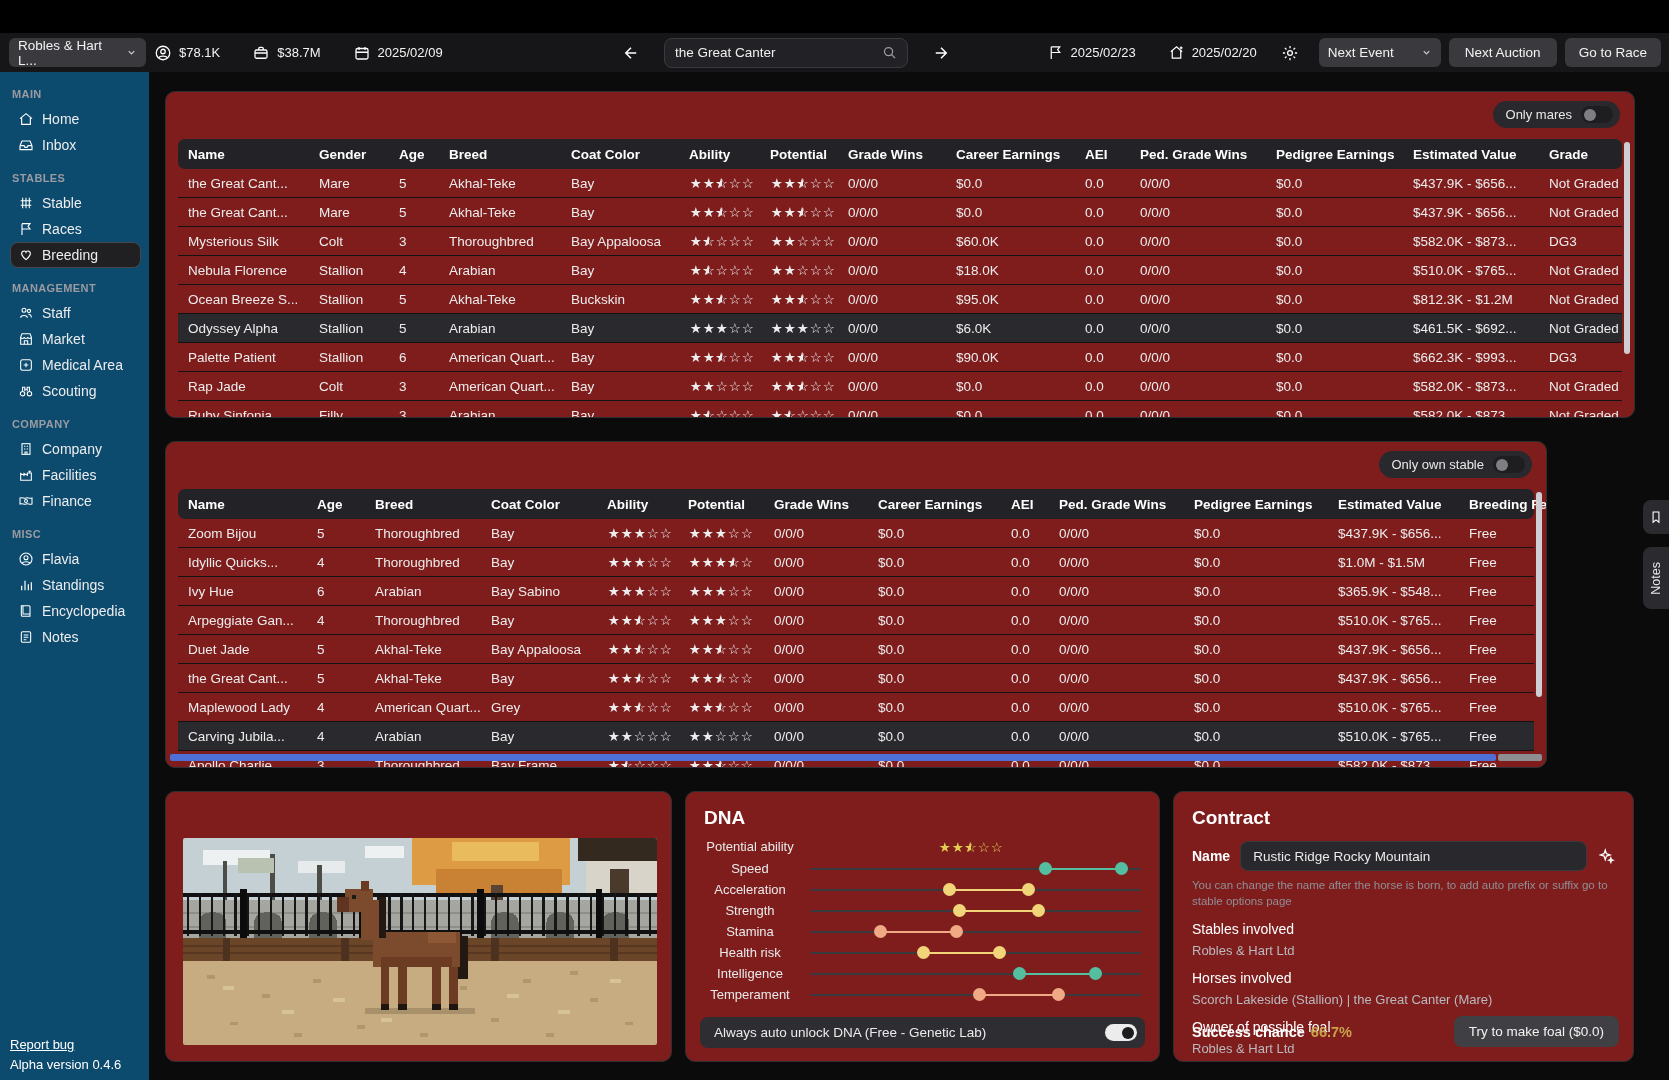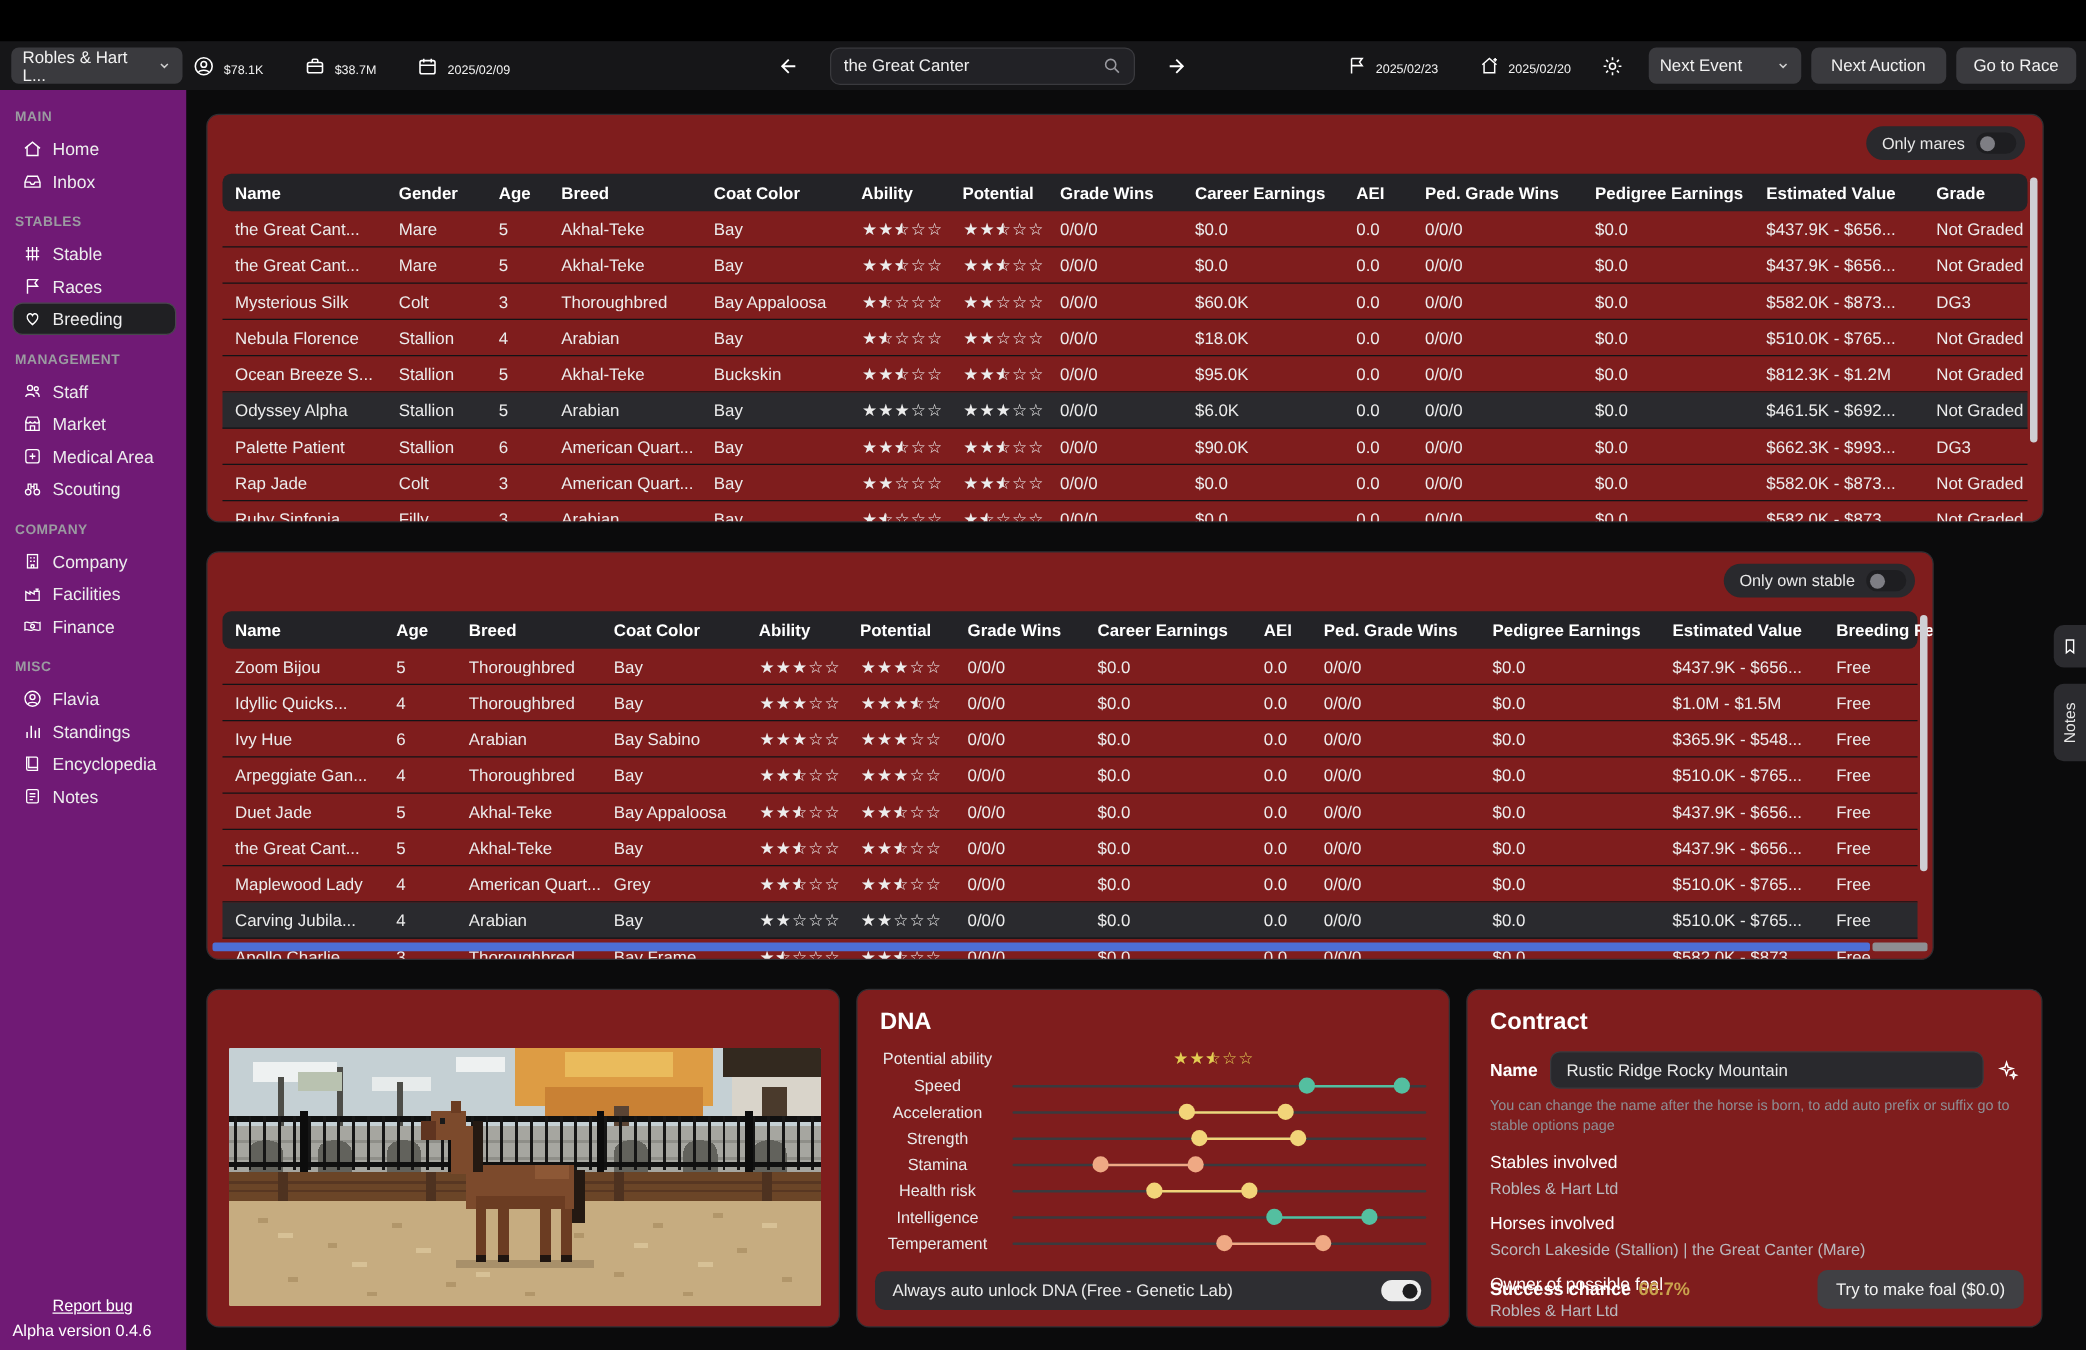--- a/index.html
+++ b/index.html
@@ -5,40 +5,40 @@
   *{margin:0;padding:0;box-sizing:border-box;}
   html,body{width:1669px;height:1080px;overflow:hidden;background:#000;font-family:"Liberation Sans",sans-serif;color:#ececec;}
   .stage{position:absolute;inset:0;}
   .mainbg{position:absolute;top:33px;left:149px;right:0;bottom:0;background:#0b0b0c;}
   
   .topbar{position:absolute;top:33px;left:0;right:0;height:39px;background:#161618;}
   .tb-group{position:absolute;top:0;height:39px;display:flex;align-items:center;gap:8px;}
   .tb-left{left:9px;}
   .tb-center{left:620px;}
   .tb-right{right:8px;}
-  .tb-item{display:flex;align-items:flex-end;gap:7px;font-size:10px;font-weight:500;color:#f2f2f2;white-space:nowrap;}
+  .tb-item{display:flex;align-items:center;gap:7px;font-size:13px;font-weight:500;color:#f2f2f2;white-space:nowrap;}
   .tb-item + .tb-item{margin-left:24px;}
   .select{display:flex;align-items:center;justify-content:space-between;gap:8px;background:#3a3a3e;border-radius:6px;height:29px;padding:0 9px;font-size:13.5px;color:#f2f2f2;cursor:pointer;}
   .stable-select{width:137px;}
   .event-select{width:122px;margin-left:12px;}
   .tb-btn{background:#3a3a3e;border:none;border-radius:6px;height:29px;padding:0 14px;font-size:13.5px;color:#f2f2f2;font-family:inherit;cursor:pointer;white-space:nowrap;}
   .searchwrap{display:flex;align-items:center;background:#222226;border:1px solid #3a3a3e;border-radius:8px;height:30px;width:244px;padding:0 10px;margin:0 14px;}
   .searchwrap input{flex:1;background:transparent;border:none;outline:none;color:#f0f0f0;font-size:13.5px;font-family:inherit;}
   .navarrow{background:transparent;border:none;cursor:pointer;display:flex;align-items:center;padding:2px;}
   .icon{display:inline-flex;align-items:center;justify-content:center;}
   .icon svg{display:block;}
   
-  .sidebar{position:absolute;top:72px;left:0;width:149px;bottom:0;background:#701a75;padding:10px 8px 0 10px;}
+  .sidebar{position:absolute;top:72px;left:0;width:149px;bottom:0;background:#0c4a6e;padding:10px 8px 0 10px;}
   .sb-title{font-size:11px;letter-spacing:.4px;color:#9b9ba1;font-weight:700;margin:14px 0 6px 2px;}
   .sb-title:first-child{margin-top:6px;}
   .sb-item{display:flex;align-items:center;gap:8px;height:26px;padding:0 6px;font-size:14px;color:#ededee;border-radius:8px;border:1px solid transparent;cursor:pointer;white-space:nowrap;}
   .sb-item.active{background:#202023;border-color:#47474c;}
   .sb-item .icon{width:17px;}
   .sb-foot{position:absolute;left:10px;bottom:8px;font-size:13px;color:#fff;}
-  .sb-foot .rb{text-decoration:underline;cursor:pointer;margin-bottom:5px;margin-left:32px;}
+  .sb-foot .rb{text-decoration:underline;cursor:pointer;margin-bottom:5px;}
   
   .panel{position:absolute;background:#7f1d1d;border:1px solid #2f2f33;border-radius:10px;overflow:hidden;}
   .panel-t1{left:165px;top:91px;width:1470px;height:327px;}
   .panel-t2{left:165px;top:441px;width:1382px;height:327px;}
   .panel-ap{left:165px;top:791px;width:507px;height:271px;}
   .panel-dna{left:685px;top:791px;width:475px;height:271px;}
   .panel-ct{left:1173px;top:791px;width:461px;height:271px;}
   
   .pill{position:absolute;top:9px;right:14px;display:flex;align-items:center;gap:9px;background:#29292d;border-radius:15px;height:27px;padding:0 7px 0 13px;font-size:13px;color:#e8e8e8;cursor:pointer;}
   .tgl{position:relative;width:32px;height:17px;border-radius:9px;background:#1e1e21;}

